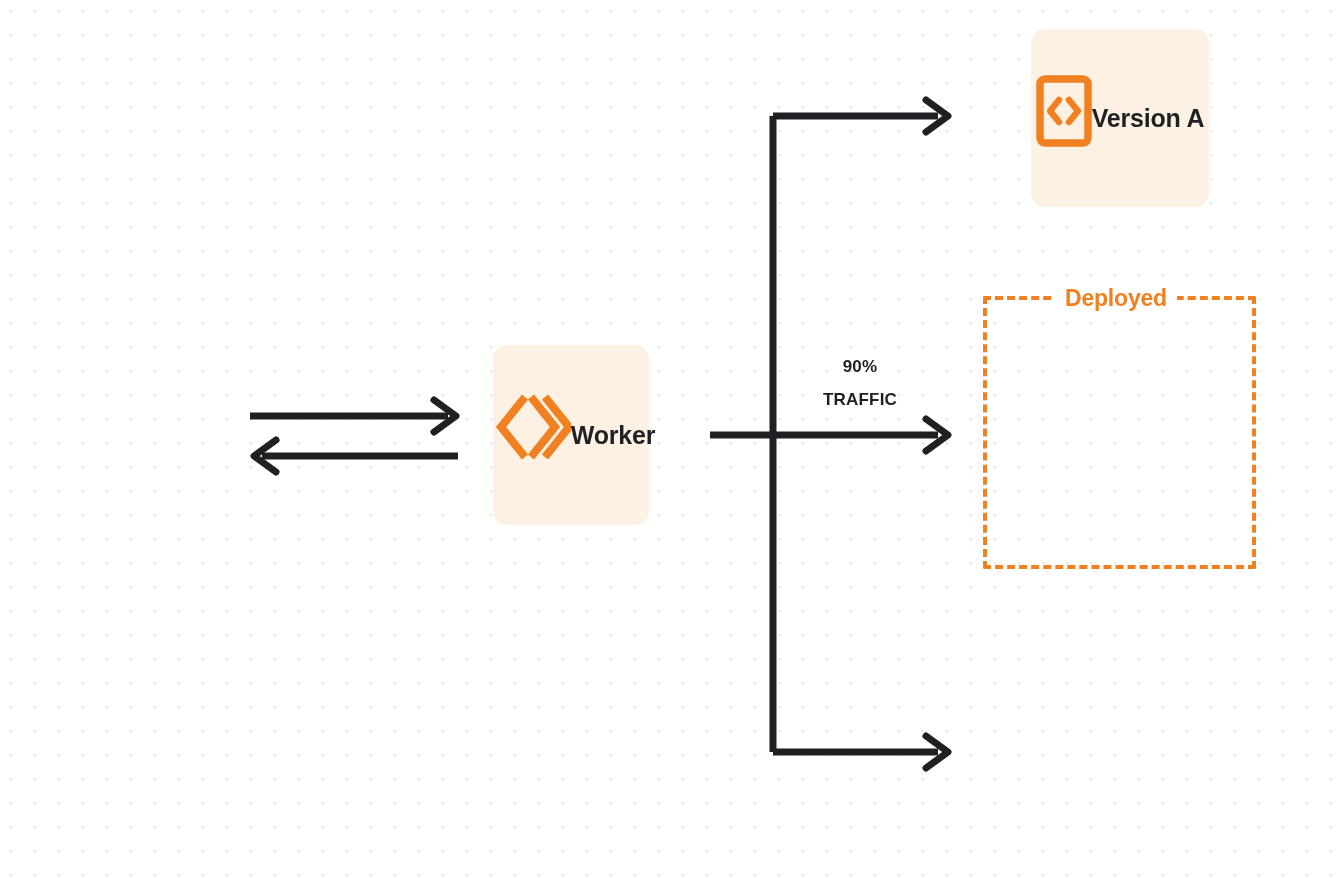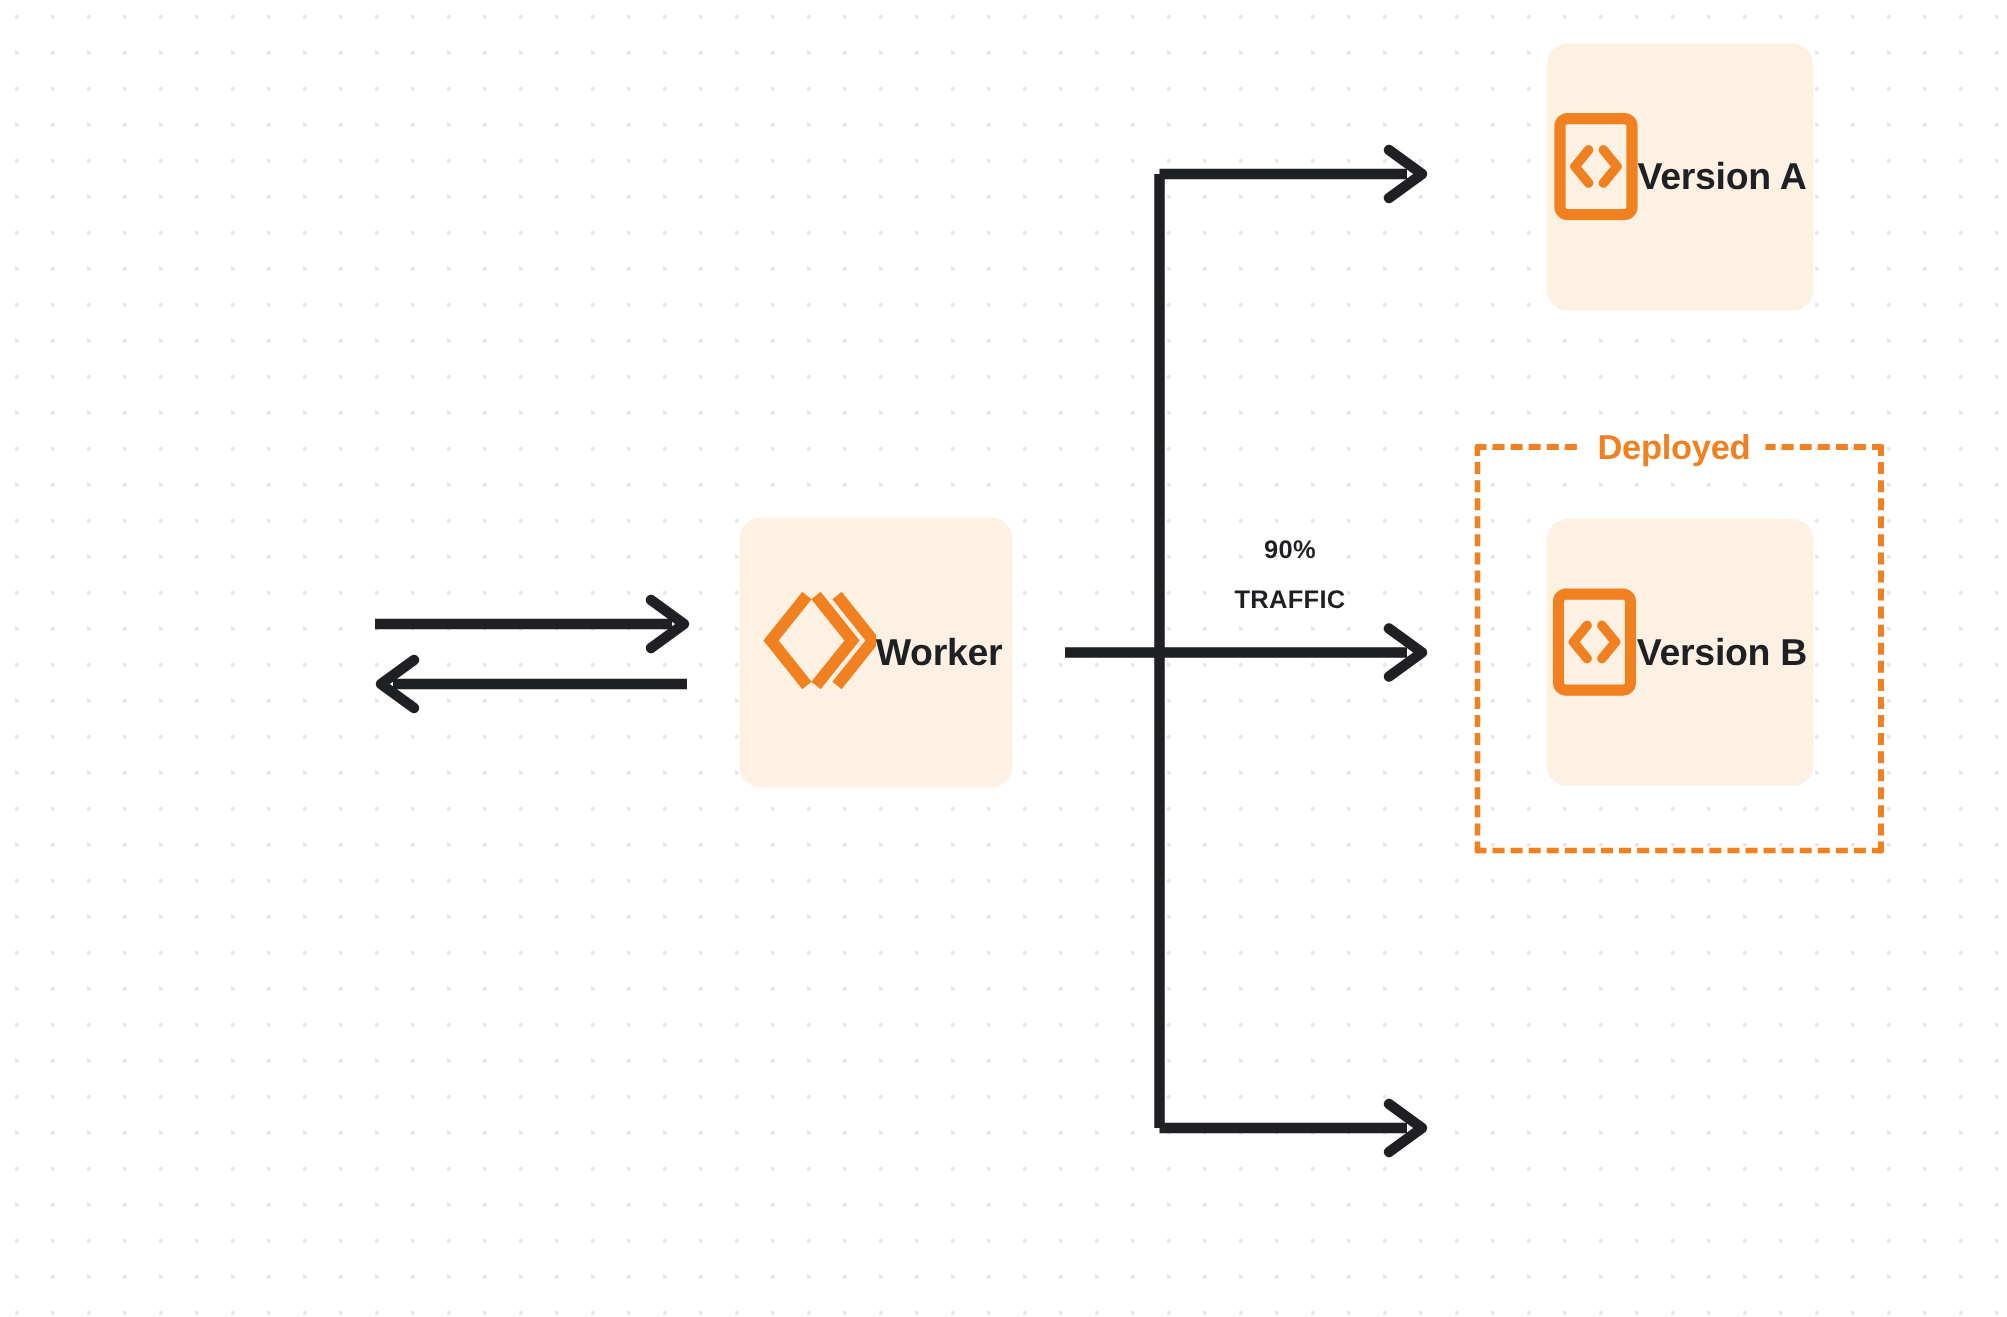--- a/index.html
+++ b/index.html
@@ -54,21 +54,21 @@
     left: 30px;
     top: 345px;
     width: 182px;
     height: 180px;
   }
 
   
   #worker-node {
     left: 493px;
     top: 345px;
-    width: 182px;
+    width: 156px;
     height: 180px;
   }
   #worker-node .icon-wrap { margin-bottom: 16px; }
 
   
   .node-version {
     left: 1031px;
     width: 178px;
     height: 178px;
   }
@@ -185,30 +185,20 @@
         <path d="M23 25 L 14 36 L 23 47" stroke="#f08020" stroke-width="6.5" stroke-linecap="round" stroke-linejoin="round" fill="none"></path>
         <path d="M33 25 L 42 36 L 33 47" stroke="#f08020" stroke-width="6.5" stroke-linecap="round" stroke-linejoin="round" fill="none"></path>
       </svg>
     </span>
     <span class="node-label">Version A</span>
   </div>
 
   <div id="deployed-frame"></div>
   <div id="deployed-label">Deployed</div>
 
-  <div class="node node-warm node-version" id="version-b-node">
-    <span class="icon-wrap">
-      <svg width="56" height="72" viewBox="0 0 56 72" fill="none" xmlns="http://www.w3.org/2000/svg">
-        <rect x="4" y="4" width="48" height="64" rx="5" ry="5" stroke="#f08020" stroke-width="7.5" fill="none"></rect>
-        <path d="M23 25 L 14 36 L 23 47" stroke="#f08020" stroke-width="6.5" stroke-linecap="round" stroke-linejoin="round" fill="none"></path>
-        <path d="M33 25 L 42 36 L 33 47" stroke="#f08020" stroke-width="6.5" stroke-linecap="round" stroke-linejoin="round" fill="none"></path>
-      </svg>
-    </span>
-    <span class="node-label">Version B</span>
-  </div>
 
 
   <div id="traffic-label">
     <span>90%</span>
     <span>TRAFFIC</span>
   </div>
 
 </div>
 
 </body></html>

